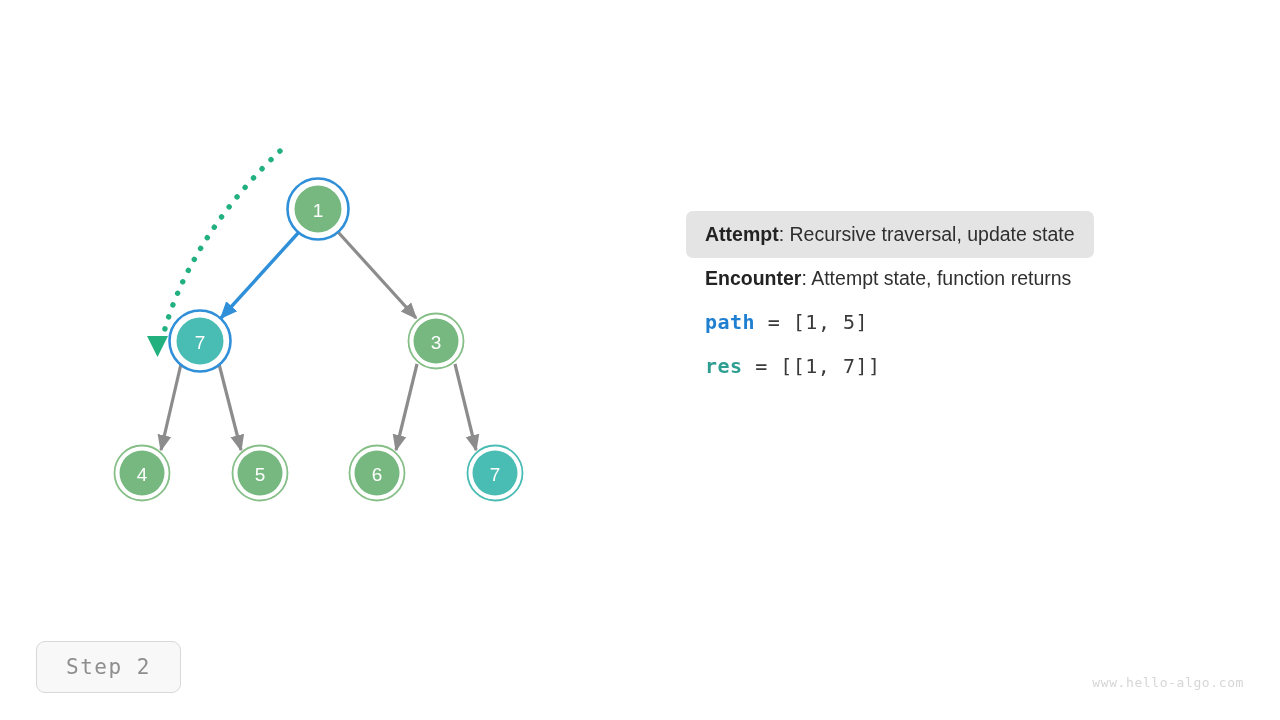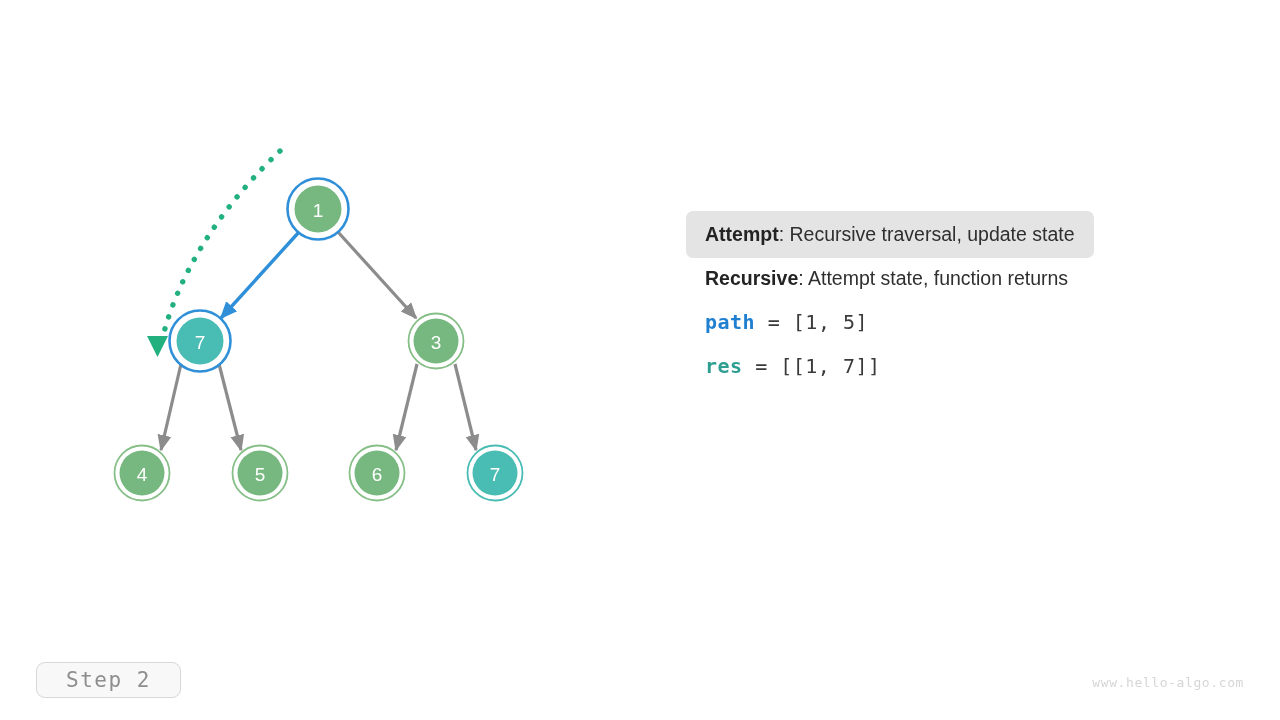--- a/index.html
+++ b/index.html
@@ -79,33 +79,32 @@
     color: #2e9e91;
     font-weight: bold;
   }
 
   
   #step-badge {
     position: absolute;
     left: 36px;
     top: 641px;
     width: 145px;
-    height: 36px;
+    height: 52px;
     box-sizing: border-box;
     border: 1px solid #d8d8d8;
     border-radius: 9px;
     background: #f8f8f8;
     display: flex;
     align-items: center;
     justify-content: center;
     font-family: "DejaVu Sans Mono", monospace;
     font-size: 21px;
     color: #8e8e8e;
     letter-spacing: 1.5px;
-    margin-top: 21px;
   }
 
   
   #watermark {
     position: absolute;
     right: 36px;
     top: 675px;
     font-family: "DejaVu Sans Mono", monospace;
     font-size: 13px;
     color: #d6d6d6;
@@ -194,21 +193,21 @@
   <div id="panel">
 
     <div class="line highlight">
       <span class="inner prose">
         <b>Attempt</b><span>: Recursive traversal, update state</span>
       </span>
     </div>
 
     <div class="line">
       <span class="inner prose">
-        <b>Recursive</b><span>: Attempt state, function returns</span>
+        <b>Encounter</b><span>: Attempt state, function returns</span>
       </span>
     </div>
 
     <div class="line">
       <span class="inner code">
         <span class="kw-blue">path</span><span> = [1, 5]</span>
       </span>
     </div>
 
 

